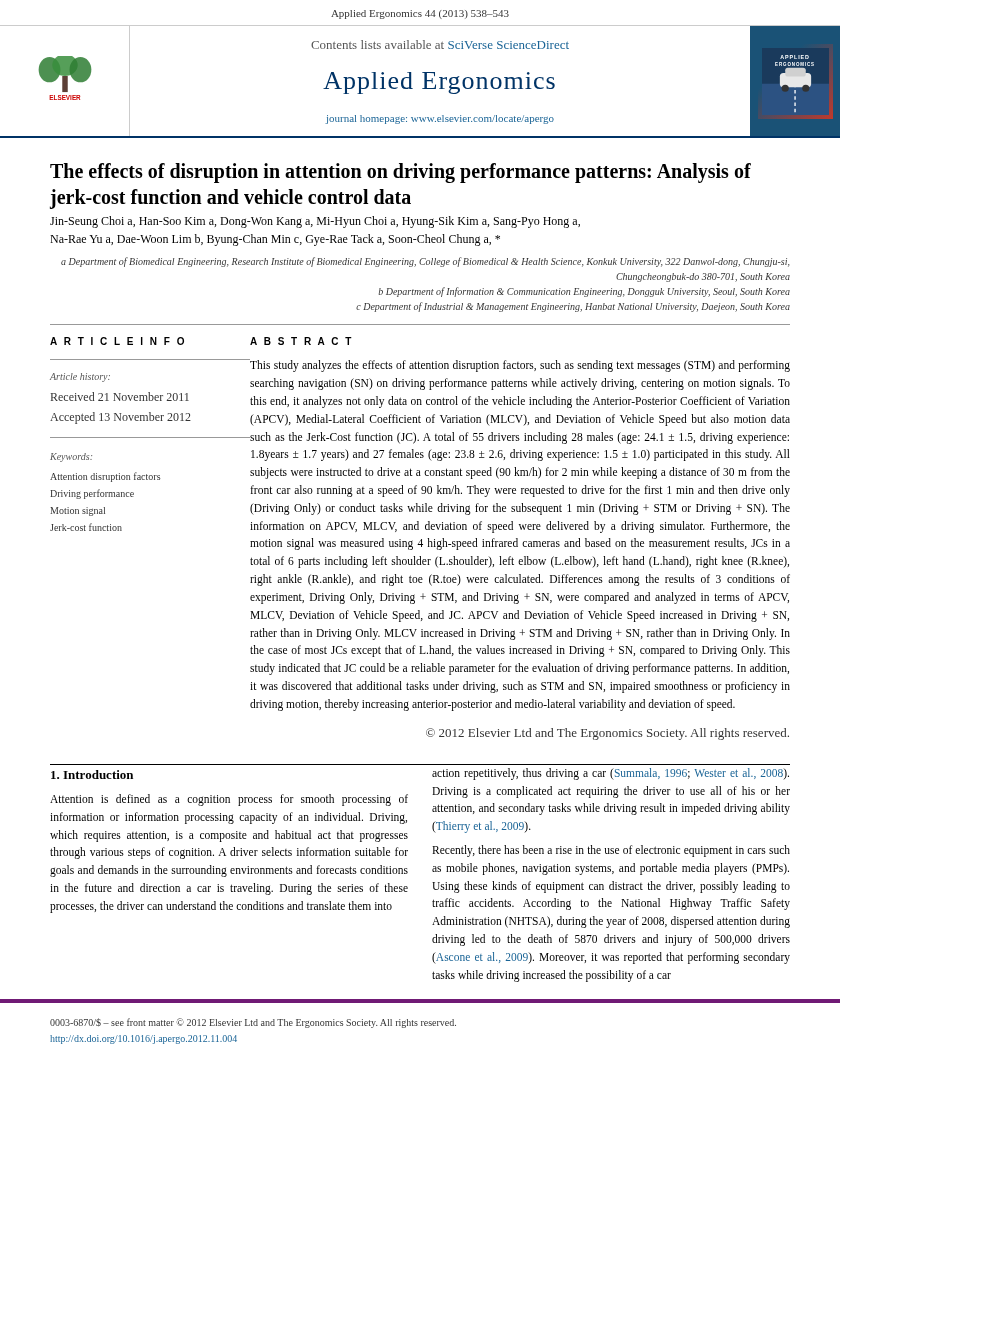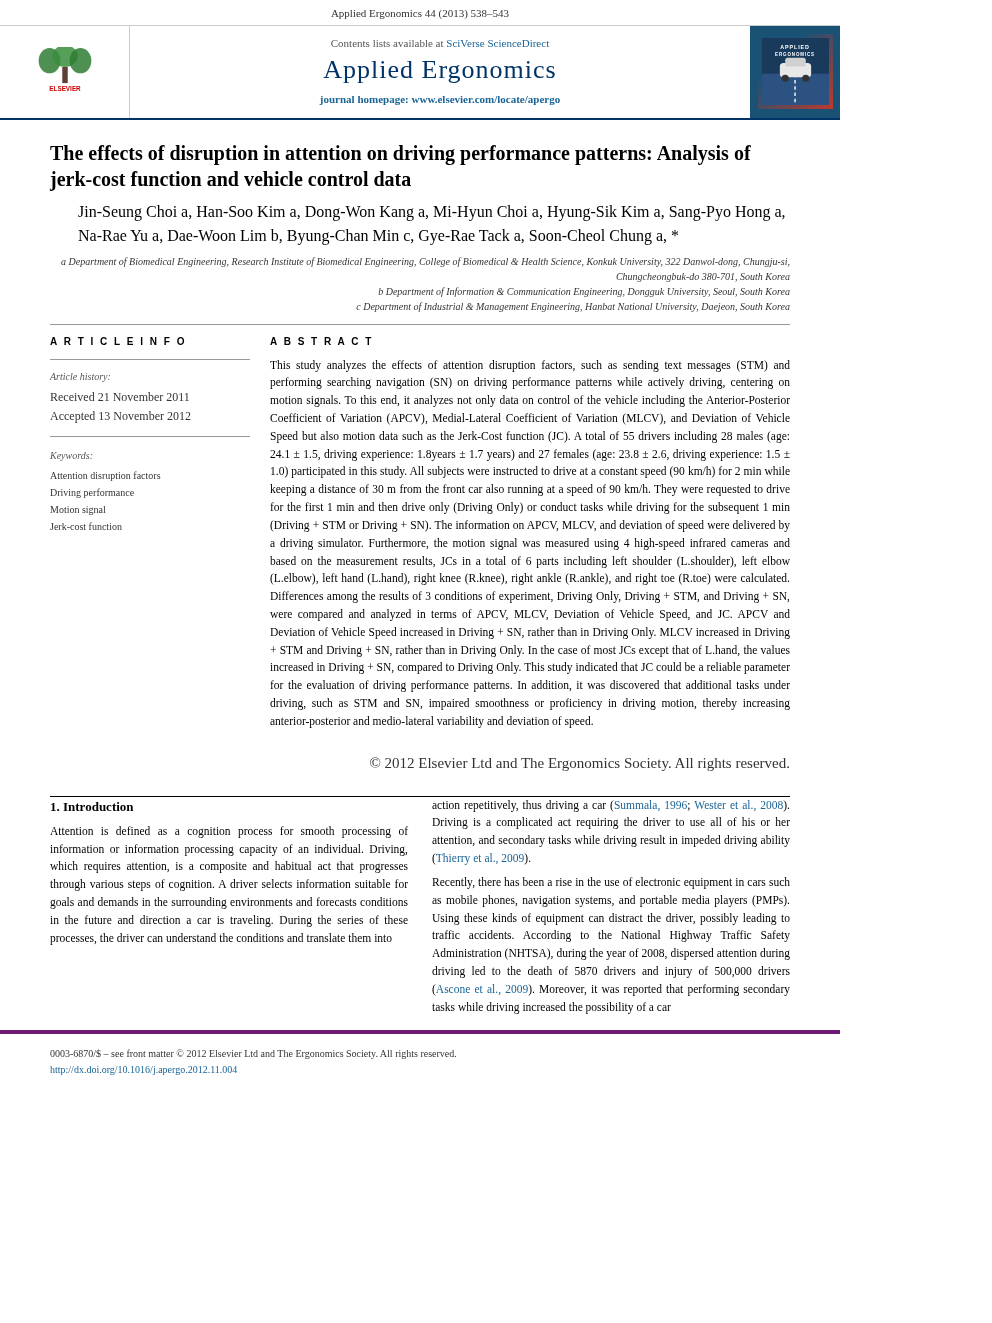--- a/index.html
+++ b/index.html
@@ -54,40 +54,39 @@
     }
     .journal-header-main {
       flex: 1;
       display: flex;
       flex-direction: column;
       align-items: center;
       justify-content: center;
       padding: 10px 20px;
     }
     .sciverse-line {
-      font-size: 11px;
+      font-size: 13px;
       color: #555;
-      margin-bottom: 0;
+      margin-bottom: 8px;
     }
     .sciverse-link {
       color: #1a6496;
       text-decoration: none;
     }
     .journal-title-main {
       font-size: 26px;
       font-weight: normal;
       color: #003366;
       letter-spacing: 1px;
       font-family: "Times New Roman", serif;
     }
     .journal-homepage {
       font-size: 11px;
       color: #555;
-      margin-top: 4px;
-      font-weight: bold;
+      margin-top: 12px;
     }
     .journal-homepage-link {
       color: #1a6496;
       text-decoration: none;
     }
     .journal-header-right {
       width: 90px;
       background: #1a5276;
       display: flex;
       align-items: center;
@@ -113,31 +112,30 @@
     
     .main-content {
       padding: 20px 50px 10px 50px;
     }
 
     
     .article-title {
       font-size: 20px;
       font-weight: bold;
       color: #000;
-      margin-bottom: 8px;
+      margin-bottom: 2px;
       line-height: 1.3;
       font-family: "Times New Roman", serif;
     }
 
     
     .authors {
-      font-size: 16px;
+      font-size: 12px;
       margin-bottom: 6px;
       line-height: 1.5;
-      margin-left: 28px;
     }
 
     
     .affiliations {
       font-size: 10px;
       color: #333;
       margin-bottom: 10px;
       line-height: 1.5;
       font-style: italic;
       text-align: right;
@@ -146,21 +144,20 @@
     
     .divider {
       border: none;
       border-top: 1px solid #999;
       margin: 10px 0;
     }
 
     
     .two-col {
       display: flex;
-      gap: 20px;
       margin-top: 10px;
     }
     .col-left {
       width: 200px;
       flex-shrink: 0;
     }
     .col-right {
       flex: 1;
     }
 
@@ -195,24 +192,24 @@
     }
 
     
     .abstract-text {
       font-size: 11.5px;
       line-height: 1.55;
       color: #000;
       text-align: justify;
     }
     .copyright-line {
-      font-size: 15px;
+      font-size: 13px;
       color: #333;
       text-align: right;
-      margin-top: 22px;
+      margin-top: 10px;
     }
 
     
     .body-divider {
       border: none;
       border-top: 1.5px solid #000;
       margin: 14px 0 8px;
     }
     .body-two-col {
       display: flex;

